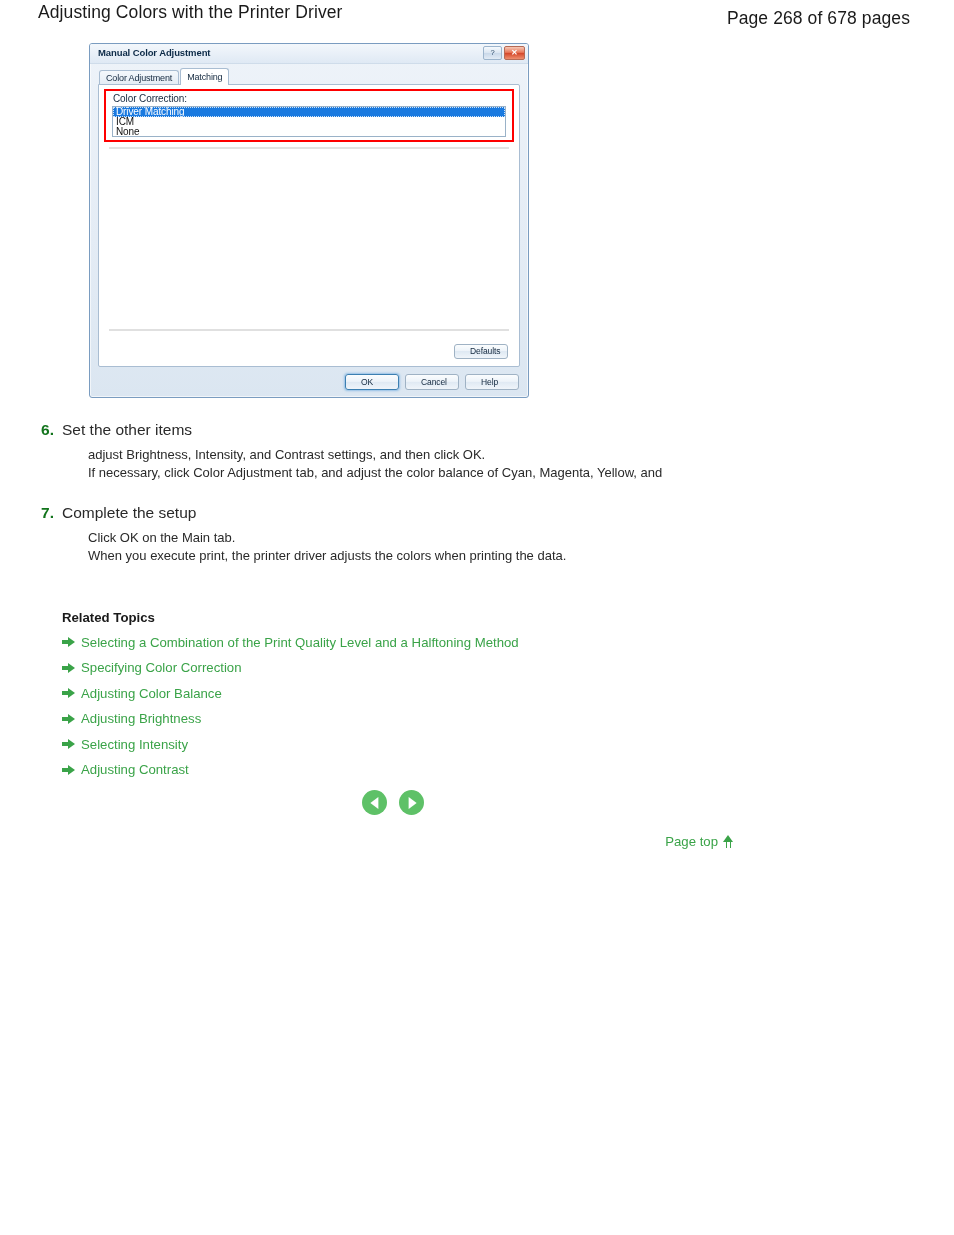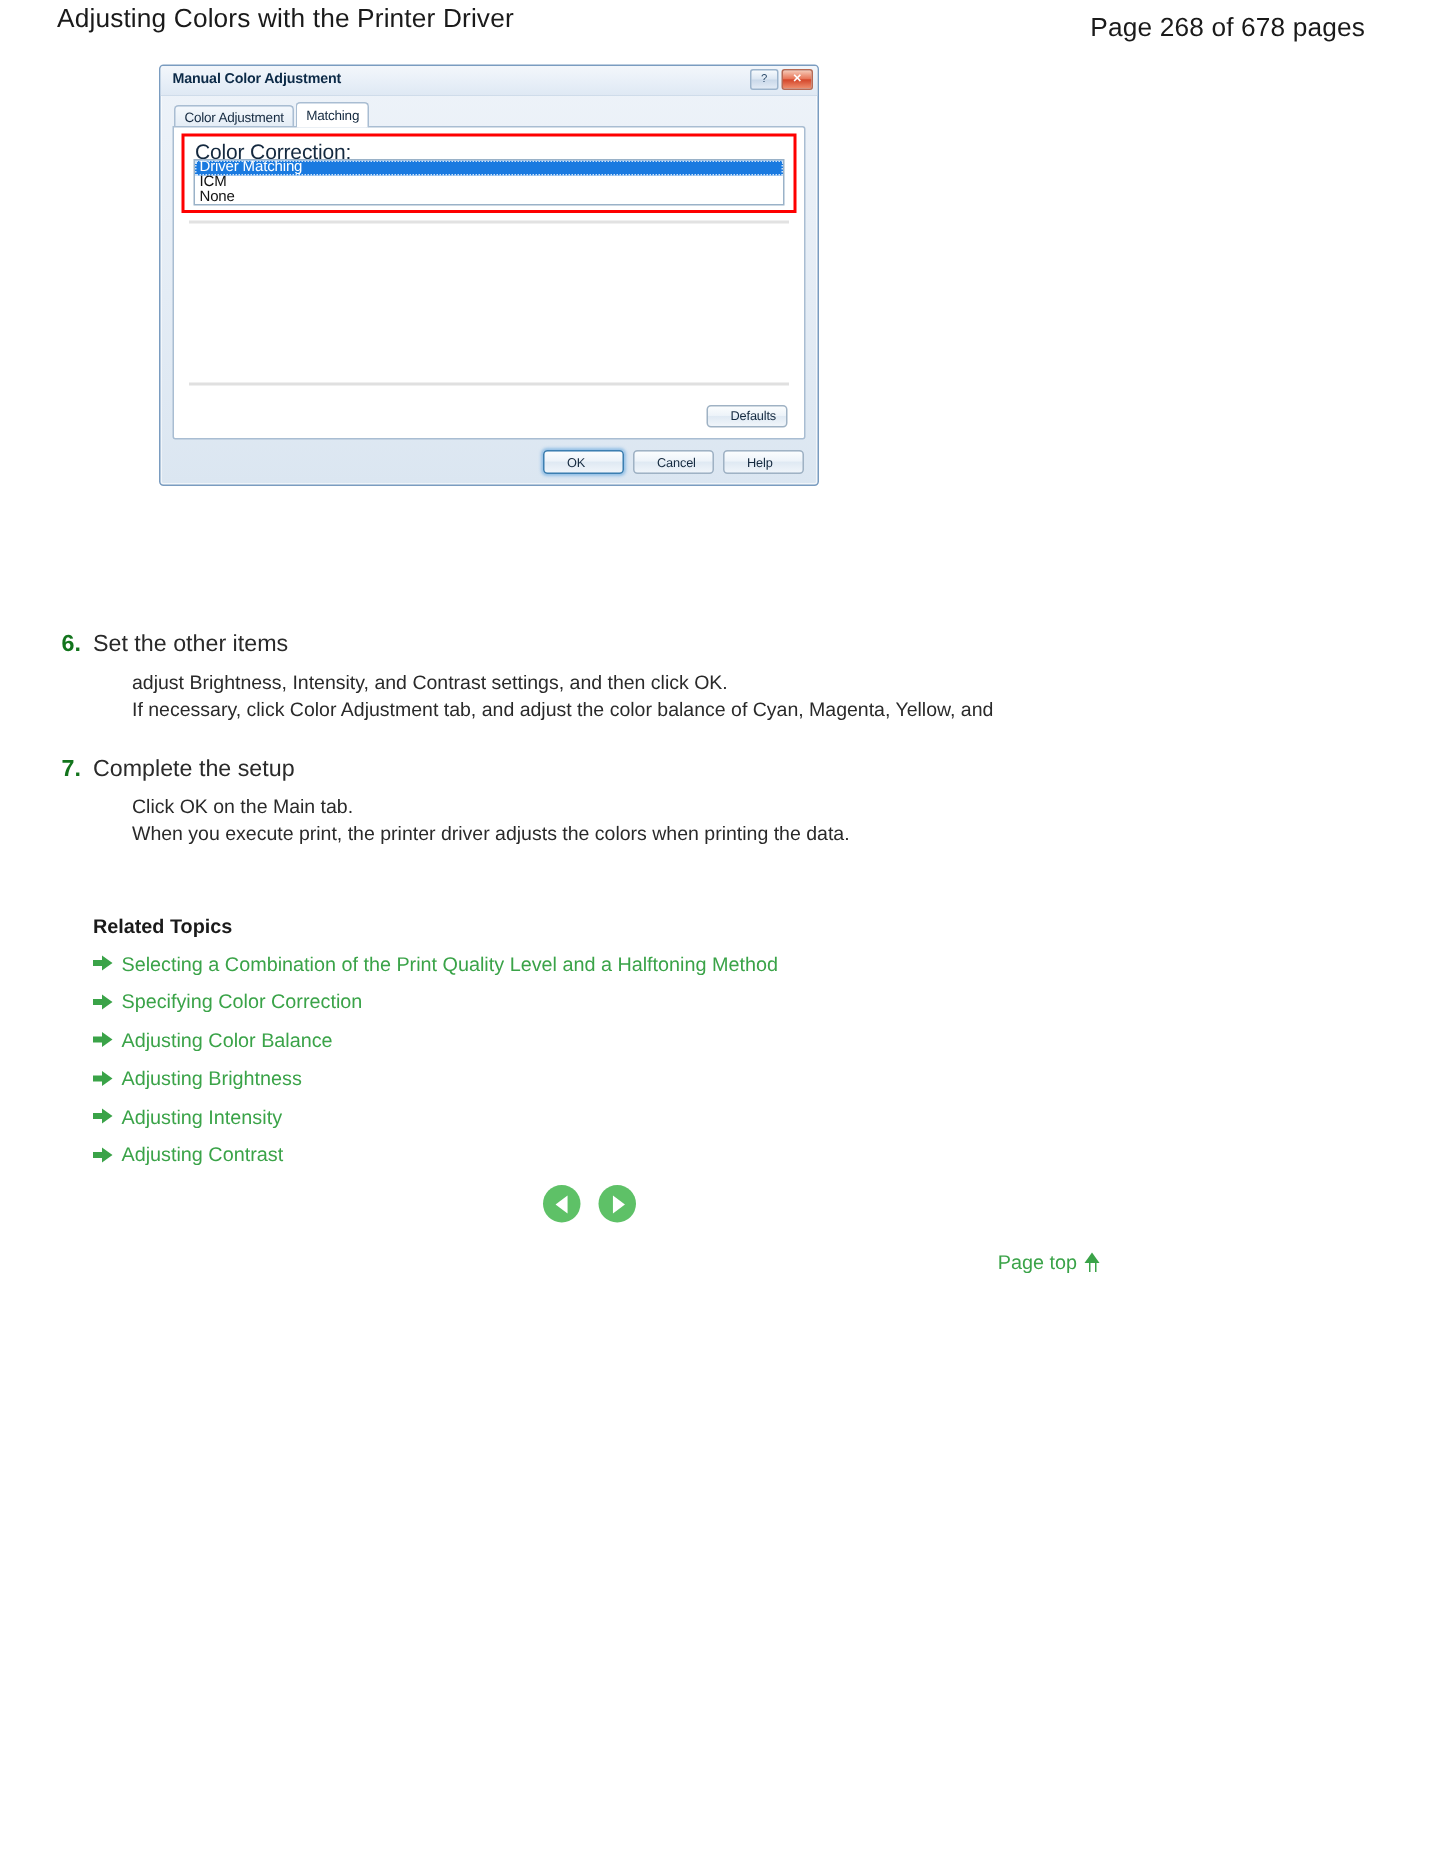--- a/index.html
+++ b/index.html
@@ -42,22 +42,21 @@
     white-space: nowrap;
     letter-spacing: 0.1px;
   }
 
   
   .figure {
     position: absolute;
     left: 89px;
     top: 43px;
     width: 440px;
-    height: 281px;
-    margin-left: 17px;
+    height: 355px;
   }
   .dlg {
     position: absolute;
     inset: 0;
     box-sizing: border-box;
     border: 1px solid #7a9cc0;
     border-radius: 3px;
     background: linear-gradient(to bottom, #eef3f9 0%, #e4ecf5 55%, #dbe6f1 100%);
     box-shadow: 0 0 0 1px rgba(255,255,255,0.6) inset;
     padding: 0;
@@ -168,21 +167,21 @@
     top: 4px;
     right: 5px;
     height: 53px;
     box-sizing: border-box;
     border: 2px solid #fe0000;
   }
   .field-label {
     position: absolute;
     left: 7px;
     top: 2px;
-    font-size: 14px;
+    font-size: 10px;
     color: #14293f;
     white-space: nowrap;
     letter-spacing: -0.1px;
   }
   .listbox {
     position: absolute;
     left: 6px;
     right: 6px;
     top: 15px;
     height: 31px;
@@ -537,21 +536,21 @@
         <span class="shaft"></span>
         <span class="head"></span>
       </span>
     <span class="rel-link">Adjusting Brightness</span>
   </div>
   <div class="rel-item">
     <span class="rel-arrow">
         <span class="shaft"></span>
         <span class="head"></span>
       </span>
-    <span class="rel-link">Adjusting Intensity</span>
+    <span class="rel-link">Selecting Intensity</span>
   </div>
   <div class="rel-item">
     <span class="rel-arrow">
         <span class="shaft"></span>
         <span class="head"></span>
       </span>
     <span class="rel-link">Adjusting Contrast</span>
   </div>
 </div>
 

